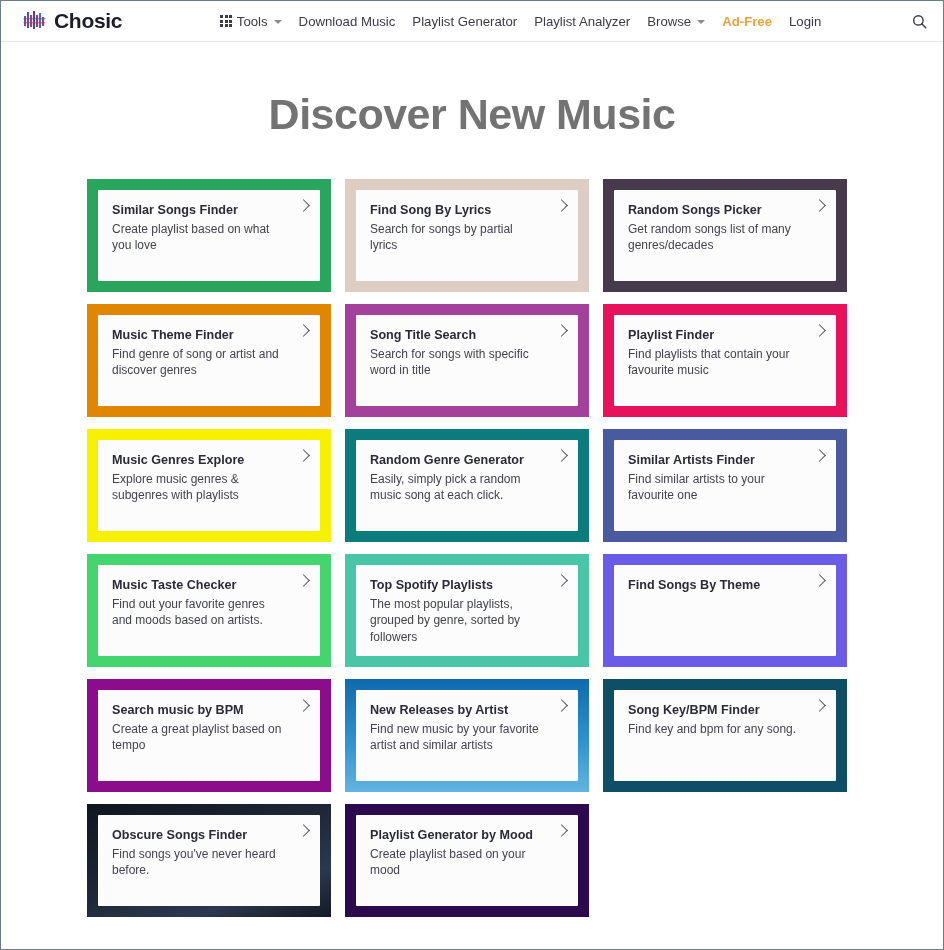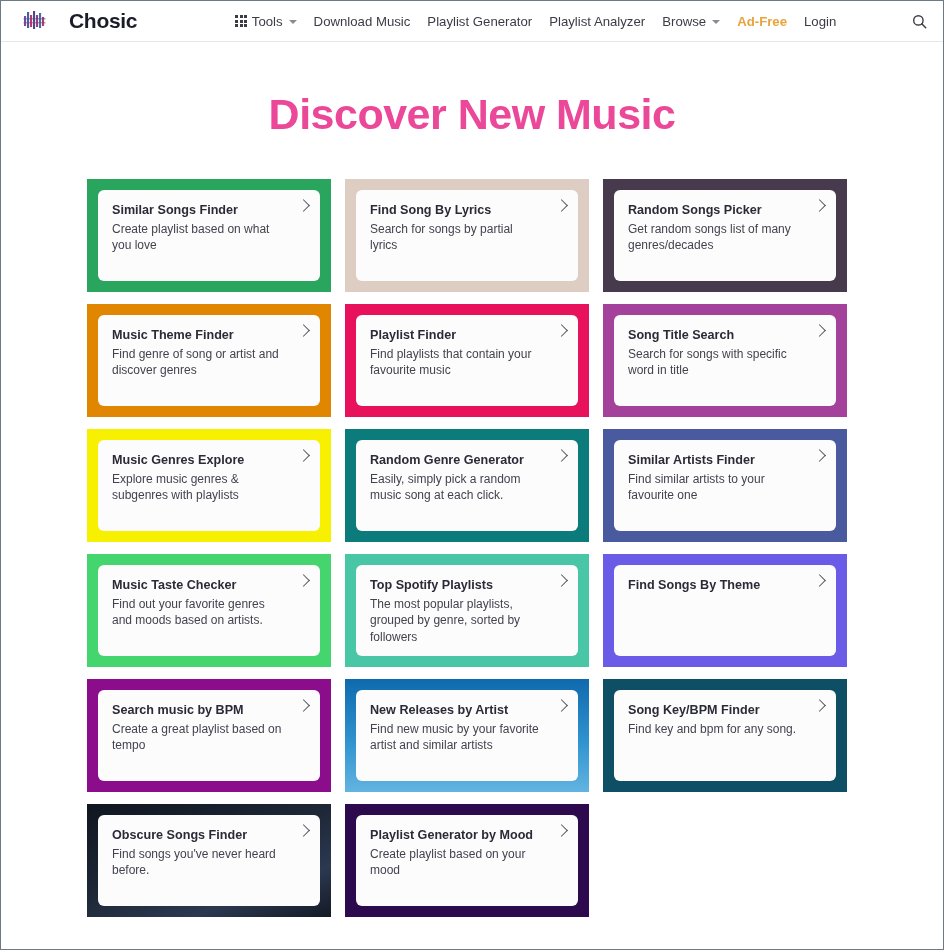--- a/index.html
+++ b/index.html
@@ -26,21 +26,21 @@
     border-bottom: 1px solid #e6e6e6;
     display: flex;
     align-items: center;
     padding: 0 16px 0 22px;
     background: #ffffff;
   }
 
   .brand {
     display: flex;
     align-items: center;
-    gap: 22px;
+    gap: 7px;
     flex: 0 0 auto;
   }
 
   .brand-icon {
     width: 24px;
     height: 24px;
     display: block;
   }
 
   .brand-name {
@@ -93,21 +93,21 @@
     display: flex;
     align-items: center;
     cursor: pointer;
   }
 
   
   .page-title {
     text-align: center;
     font-size: 43px;
     font-weight: bold;
-    color: #ec4899;
+    color: #737373;
     letter-spacing: -0.5px;
     margin-top: 48px;
   }
 
   
   .grid {
     width: 770px;
     margin: 40px auto 0;
     display: grid;
     grid-template-columns: repeat(3, 244px);
@@ -119,21 +119,21 @@
     height: 113px;
     padding: 11px;
     cursor: pointer;
     position: relative;
   }
 
   .card-inner {
     background: #fcfcfc;
     width: 100%;
     height: 100%;
-    border-radius: 6px;
+    border-radius: 1px;
     padding: 13px 14px 0 14px;
     position: relative;
     overflow: hidden;
   }
 
   .card-title {
     font-size: 12.6px;
     font-weight: bold;
     color: #2b2b38;
     line-height: 1.25;
@@ -258,34 +258,34 @@
           <span class="chev"></span>
         </div>
       </div>
       <div class="card" style="background: rgb(224, 134, 0);">
         <div class="card-inner">
           <div class="card-title">Music Theme Finder</div>
           <div class="card-desc">Find genre of song or artist and discover genres</div>
           <span class="chev"></span>
         </div>
       </div>
+      <div class="card" style="background: rgb(164, 66, 155);">
+        <div class="card-inner">
+          <div class="card-title">Song Title Search</div>
+          <div class="card-desc">Search for songs with specific word in title</div>
+          <span class="chev"></span>
+        </div>
+      </div>
       <div class="card" style="background: rgb(232, 17, 91);">
         <div class="card-inner">
           <div class="card-title">Playlist Finder</div>
           <div class="card-desc">Find playlists that contain your favourite music</div>
           <span class="chev"></span>
         </div>
       </div>
-      <div class="card" style="background: rgb(164, 66, 155);">
-        <div class="card-inner">
-          <div class="card-title">Song Title Search</div>
-          <div class="card-desc">Search for songs with specific word in title</div>
-          <span class="chev"></span>
-        </div>
-      </div>
       <div class="card" style="background: rgb(247, 240, 0);">
         <div class="card-inner">
           <div class="card-title">Music Genres Explore</div>
           <div class="card-desc">Explore music genres &amp; subgenres with playlists</div>
           <span class="chev"></span>
         </div>
       </div>
       <div class="card" style="background: rgb(11, 123, 123);">
         <div class="card-inner">
           <div class="card-title">Random Genre Generator</div>

